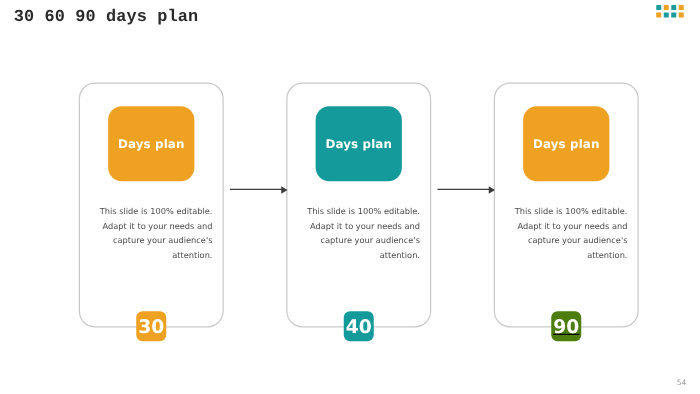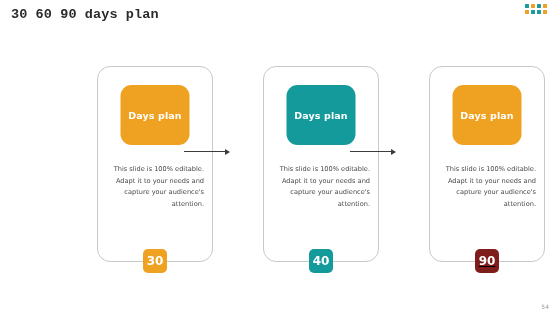--- a/index.html
+++ b/index.html
@@ -56,21 +56,20 @@
 
   .card {
     position: absolute;
     top: 66px;
     width: 116px;
     height: 196px;
     border: 1px solid #c9c9c9;
     border-radius: 13px;
     background: #ffffff;
     box-sizing: border-box;
-    margin-left: 34px;
   }
   .card-1 { left: 63px; }
   .card-2 { left: 229px; }
   .card-3 { left: 395px; }
 
   .badge-box {
     position: absolute;
     left: 50%;
     transform: translateX(-50%);
     top: 18px;
@@ -107,21 +106,21 @@
     bottom: -12px;
     width: 24px;
     height: 24px;
     border-radius: 5px;
     display: flex;
     align-items: center;
     justify-content: center;
   }
   .num-badge span {
     color: #ffffff;
-    font-size: 12px;
+    font-size: 15px;
     font-weight: bold;
     line-height: 1;
   }
 
   
   .arrow {
     position: absolute;
     top: 147px;
     height: 9px;
     width: 46px;
@@ -192,21 +191,21 @@
     <div class="num-badge" style="background: rgb(21, 154, 156);">
       <span>40</span>
     </div>
   </div>
 
   <div class="card card-3" style="border-color: rgb(201, 201, 201);">
     <div class="badge-box" style="background: rgb(239, 161, 34);">
       <span>Days plan</span>
     </div>
     <div class="card-body" style="color: rgb(75, 75, 75);">This slide is 100% editable. Adapt it to your needs and capture your audience's attention.</div>
-    <div class="num-badge" style="background: #7f1d1d; text-decoration: underline;">
+    <div class="num-badge" style="background: #4d7c0f; text-decoration: underline;">
       <span>90</span>
     </div>
   </div>
 
   <div class="arrow arrow-1">
     <div class="shaft" style="background: rgb(60, 60, 60);"></div>
     <div class="head" style="border-left-color: rgb(60, 60, 60);"></div>
   </div>
   <div class="arrow arrow-2">
     <div class="shaft" style="background: rgb(60, 60, 60);"></div>

